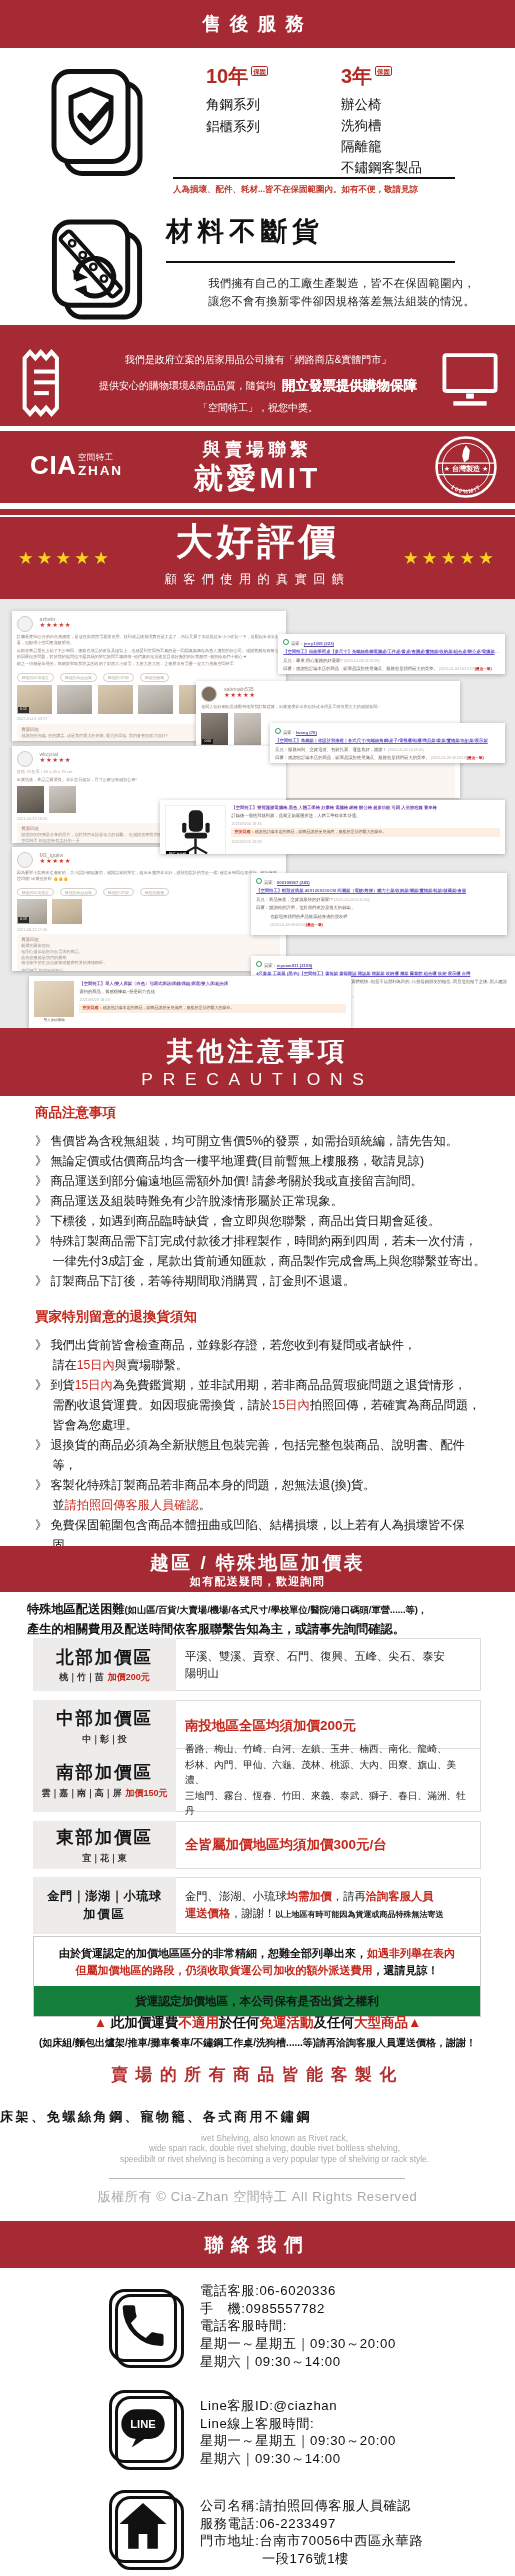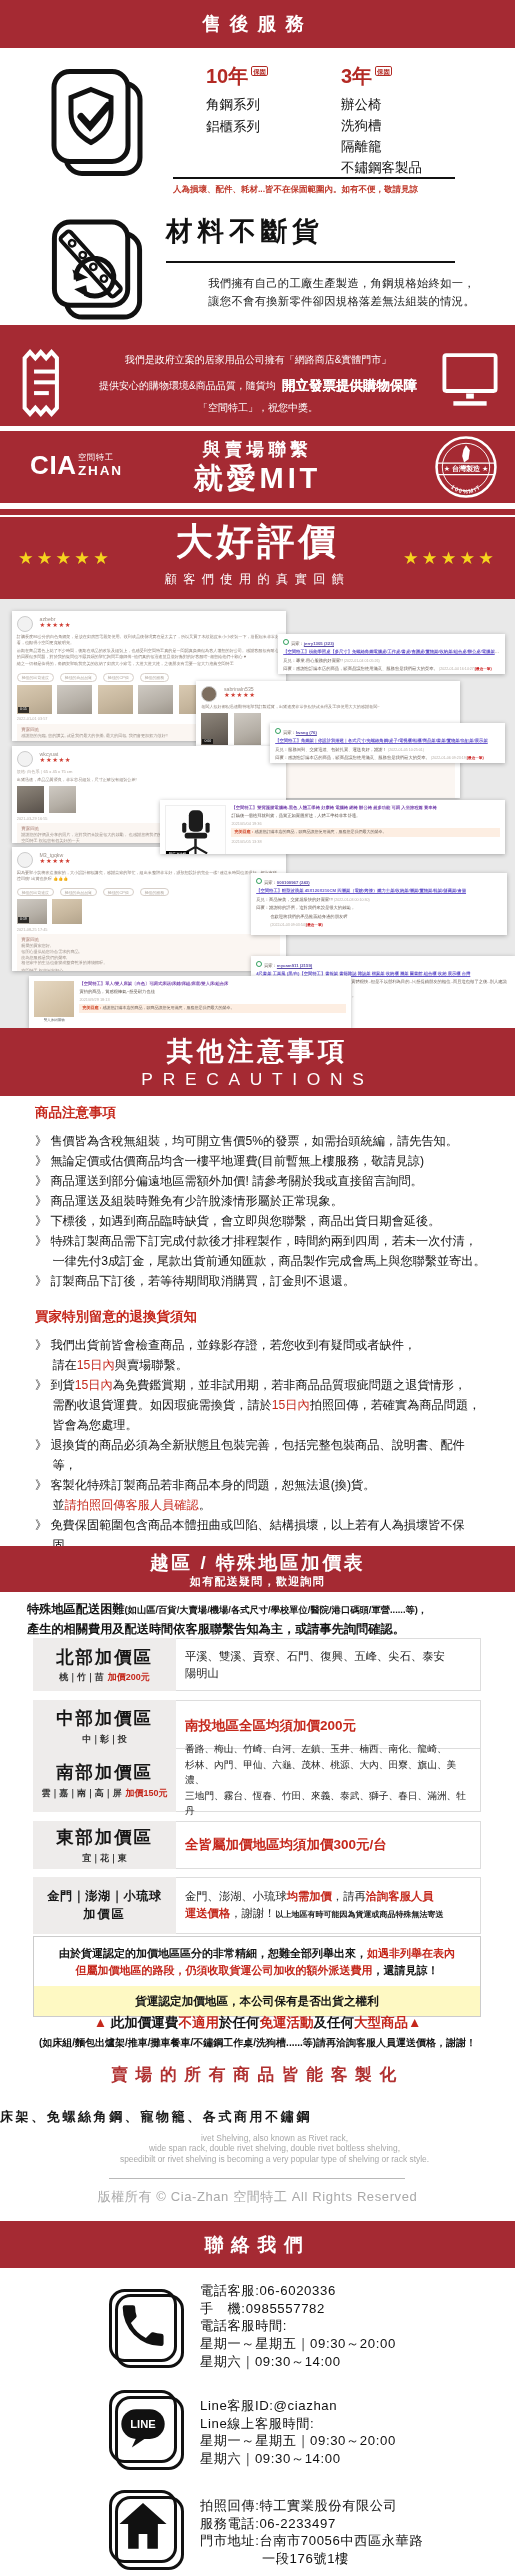--- a/index.html
+++ b/index.html
@@ -111,21 +111,21 @@
   .scell-l{width:143px;background:#eeeceb;display:flex;flex-direction:column;align-items:center;justify-content:center;flex:none;}
   .scell-r{flex:1;background:#fff;border:0.6px solid #ddd;border-left:none;display:flex;flex-direction:column;justify-content:center;padding:3.9px 9px;box-sizing:border-box;}
   .s-title{font-size:17.4px;font-weight:900;letter-spacing:1.9px;color:#151515;}
   .s-sub{font-size:9px;color:#333;margin-top:2.6px;font-weight:bold;}
   .s-sub .fee{color:#c5281c;margin-left:3.9px;}
   .s-body{font-size:11.3px;color:#222;line-height:16.7px;}
   .s-red{font-size:13.5px;color:#c5281c;font-weight:900;}
   .s-small{font-size:8px;color:#222;font-weight:bold;}
   .snote{position:absolute;left:33px;top:344px;width:448px;border:0.6px solid #ccc;box-sizing:border-box;}
   .snote-white{padding:7.7px 13px 6.4px 13px;text-align:center;font-size:11px;font-weight:bold;line-height:17.4px;color:#141414;}
-  .snote-gray{background:#fef9c3;text-align:center;font-size:11.6px;font-weight:bold;color:#141414;padding:7.7px 0;}
+  .snote-gray{background:#15803d;text-align:center;font-size:11.6px;font-weight:bold;color:#141414;padding:7.7px 0;}
   .swarn{position:absolute;left:0;top:422px;width:515px;text-align:center;font-size:13.5px;font-weight:900;color:#141414;margin:0;}
   .swarn-sub{position:absolute;left:0;top:444px;width:515px;text-align:center;font-size:10px;font-weight:bold;color:#141414;margin:0;}
   .custom-t{position:absolute;left:0;top:471px;width:515px;text-align:center;font-size:16.7px;font-weight:900;
             letter-spacing:7.7px;color:#b03030;}
   .custom-s{position:absolute;left:0;top:516px;width:515px;font-size:13px;font-weight:bold;letter-spacing:2.6px;color:#1a1a1a;}
   .en-lines{position:absolute;left:17px;top:541px;width:515px;text-align:center;font-size:8.4px;color:#a9a9a9;line-height:10.3px;}
   .divline{position:absolute;left:109px;top:586px;width:296px;height:0.6px;background:#b9b9b9;}
   .copyright{position:absolute;left:0;top:596px;width:515px;text-align:center;font-size:13px;color:#a9a9a9;letter-spacing:0.6px;}
   
   .cban{top:2221px;height:48px;display:flex;align-items:center;justify-content:center;}
@@ -193,21 +193,21 @@
         <circle cx="42.5" cy="50" r="3.2" fill="#fff" stroke="#111" stroke-width="2.5"></circle>
         <circle cx="42.5" cy="66" r="3.2" fill="#fff" stroke="#111" stroke-width="2.5"></circle>
       </g>
       <path d="M28 62 a 19 19 0 1 1 9 14" fill="none" stroke="#111" stroke-width="5"></path>
       <path d="M24 52 l4 12 12 -4 z" fill="#111"></path>
       <path d="M40 80 l-2 -12 -12 4 z" fill="#111"></path>
     </svg>
   </div>
   <div class="mt-title">材料不斷貨</div>
   <div class="mt-line"></div>
-  <p class="mt-p" style="top:52px;">我們擁有自己的工廠生產製造，角鋼規格始終如一，</p>
+  <p class="mt-p" style="top:52px;">我們擁有自己的工廠生產製造，皆不在保固範圍內，</p>
   <p class="mt-p" style="top:70px;">讓您不會有換新零件卻因規格落差無法組裝的情況。</p>
 </div>
 
 <div class="sec gov red-bg">
   <div class="gov-ic" style="left:11.6px;top:20.6px;width:71px;height:74px;">
     <svg viewBox="0 0 100 110" width="100%" height="100%">
       <path d="M16 18 l8 -9 8 9 8 -9 8 9 8 -9 8 9 v74 l-8 9 -8 -9 -8 9 -8 -9 -8 9 -8 -9 z" fill="none" stroke="#fff" stroke-width="6"></path>
       <line x1="30" y1="38" x2="66" y2="38" stroke="#fff" stroke-width="6"></line>
       <line x1="30" y1="54" x2="66" y2="54" stroke="#fff" stroke-width="6"></line>
       <line x1="30" y1="70" x2="52" y2="70" stroke="#fff" stroke-width="6"></line>
@@ -578,19 +578,19 @@
     <div>星期一～星期五｜09:30～20:00</div>
     <div>星期六｜09:30～14:00</div>
   </div>
 
   <div class="c-icon" style="top:222px;">
     <svg viewBox="0 0 100 100">
         <path d="M50 12 L88 46 H74 V86 H57 V62 H43 V86 H26 V46 H12 Z" fill="#111"></path>
       </svg>
   </div>
   <div class="c-text" style="top:229px;">
-    <div>拍照回傳:特工實業股份有限公司</div>
+    <div>公司名稱:請拍照回傳客服人員確認</div>
     <div>服務電話:06-2233497</div>
     <div>門市地址:台南市70056中西區永華路</div>
     <div class="indent">一段176號1樓</div>
   </div>
 </div>
 
 
 </body></html>

